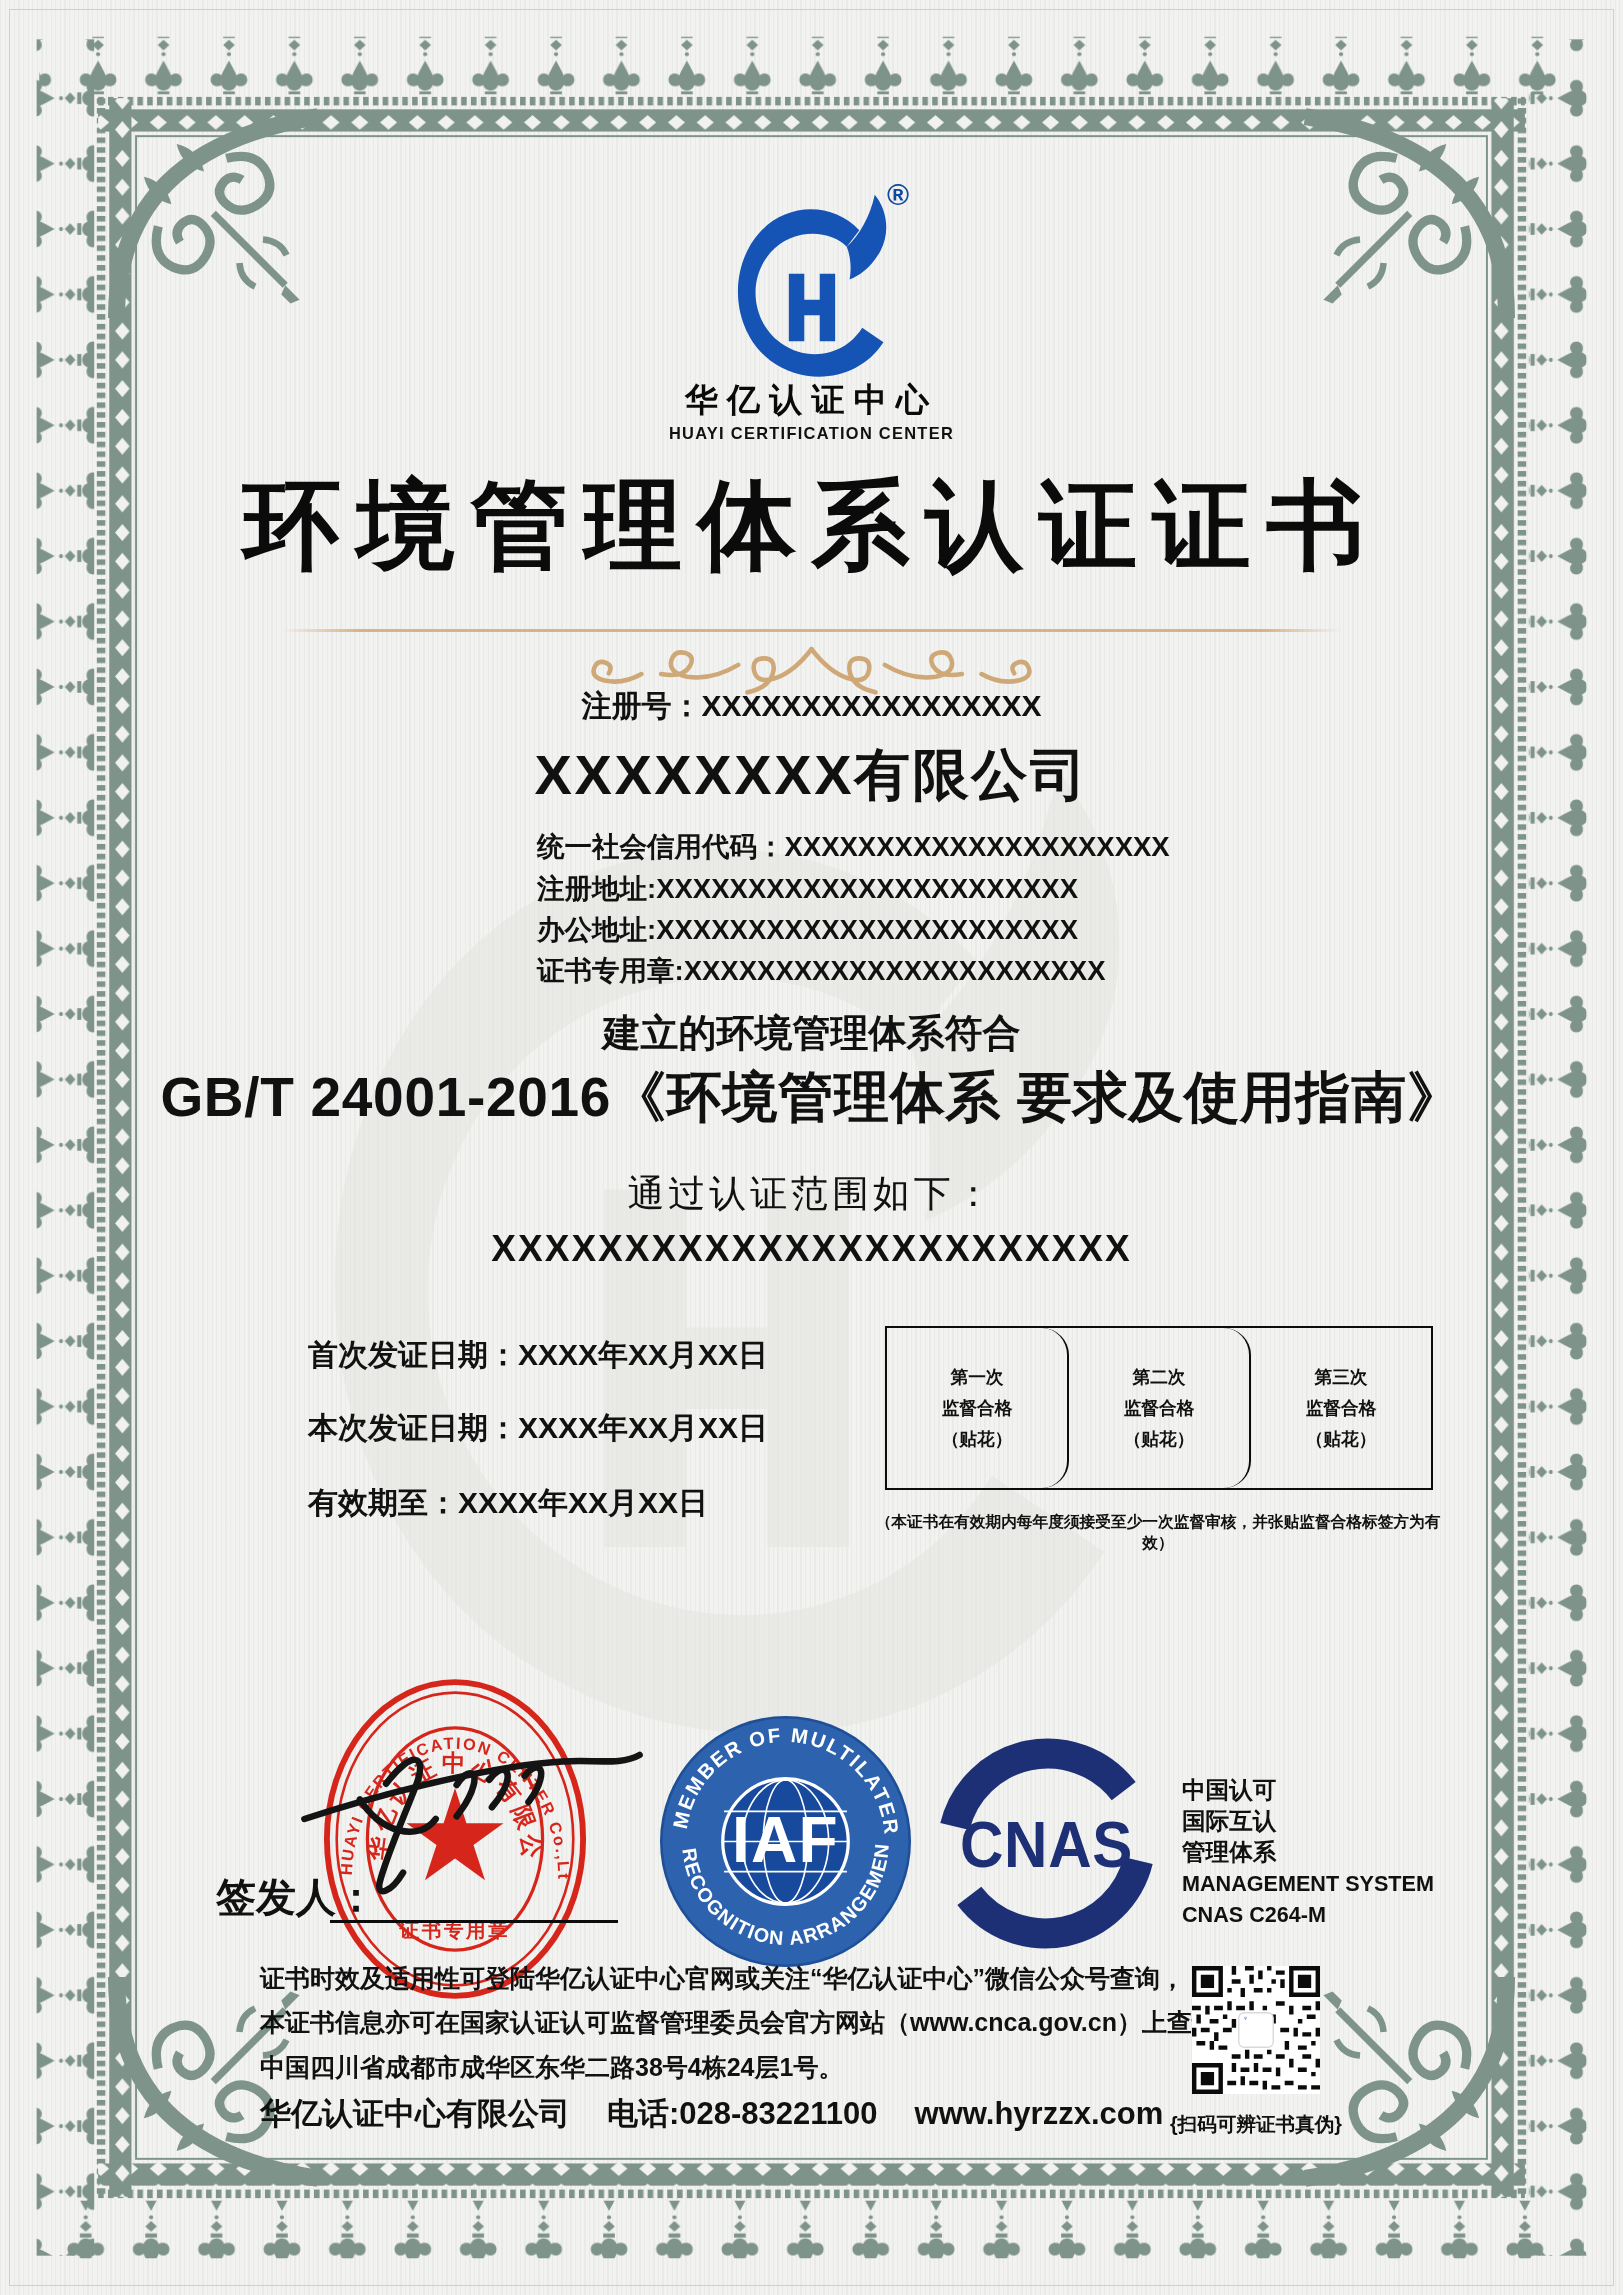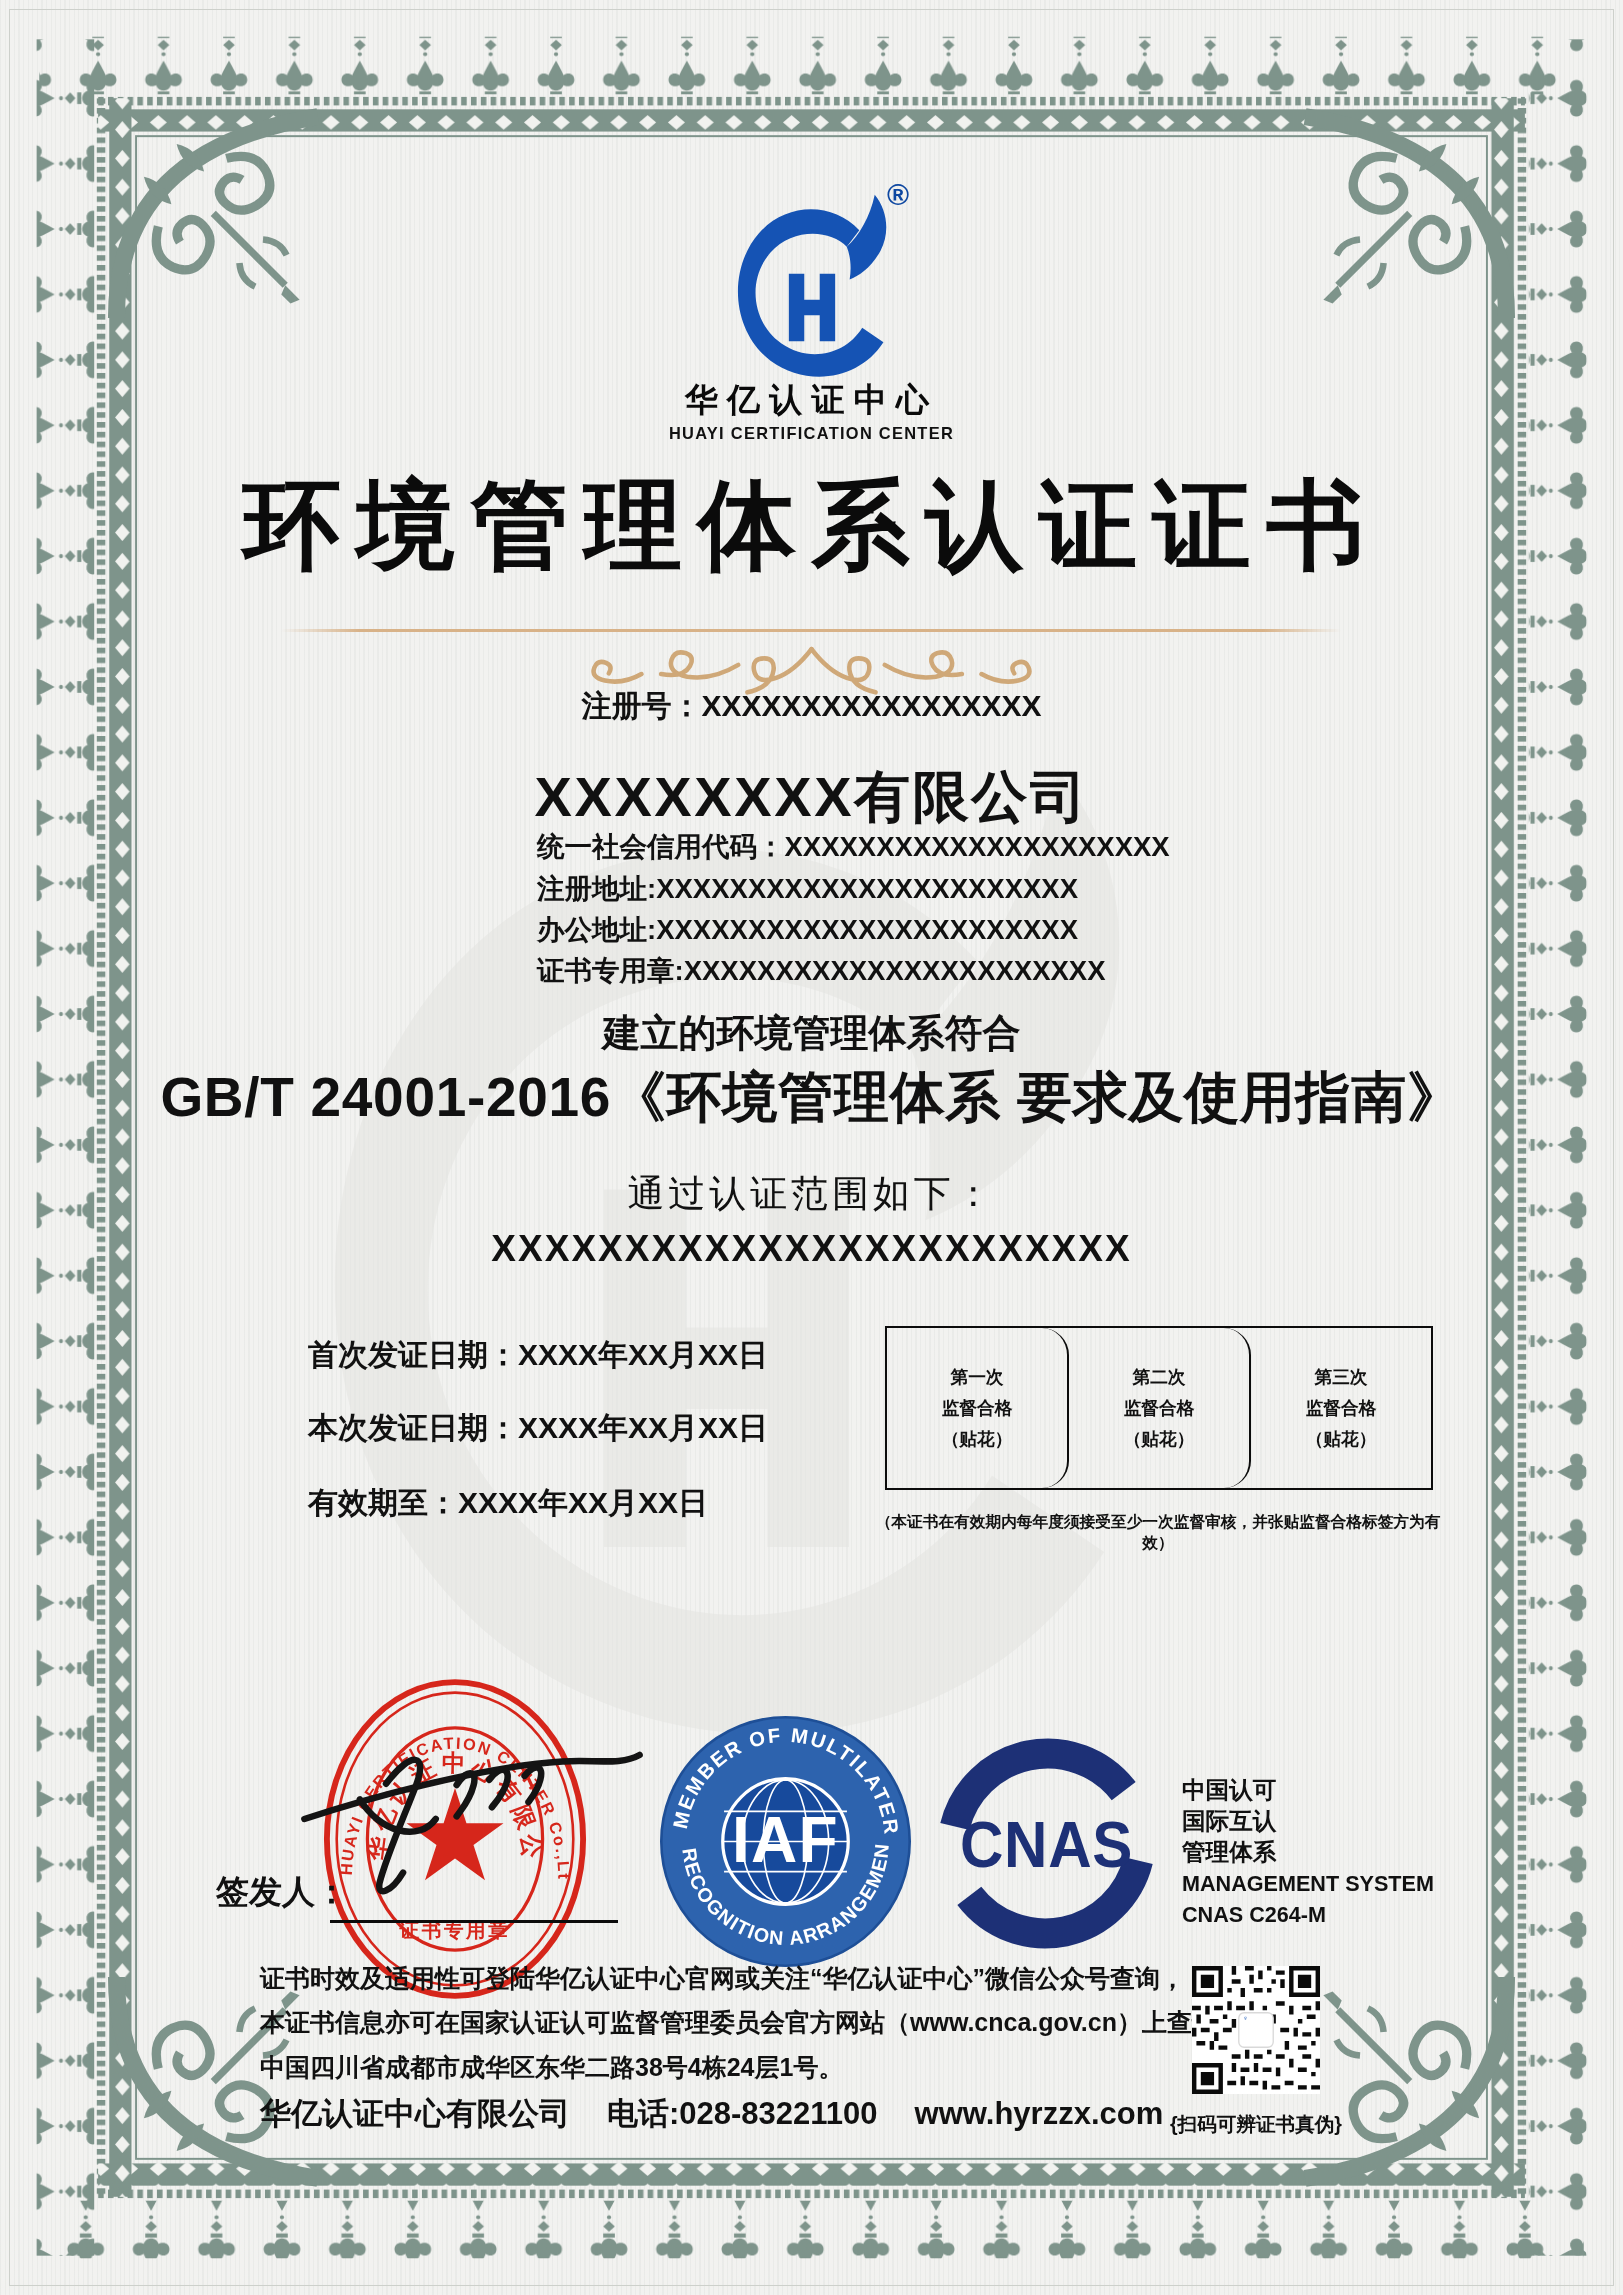--- a/index.html
+++ b/index.html
@@ -15,36 +15,36 @@
   .org-cn{top:378px;font-size:33px;font-weight:800;letter-spacing:9.2px;color:#0a0a0a;}
   .org-en{top:424px;font-size:16.4px;font-weight:800;letter-spacing:1.3px;}
   .reg-mark{left:887px;top:178px;font-size:30px;font-weight:700;color:#0d47a1;}
   
   .title{top:461px;font-size:98px;font-weight:900;letter-spacing:15.7px;color:#0b0b0b;}
   .divider-line{left:281px;top:629px;width:1060px;height:3.3px;
         background:linear-gradient(90deg,rgba(216,178,136,0) 0,#d8b288 79px,#d8b288 982px,rgba(216,178,136,0) 100%);}
   .divider-swirl{left:0;right:0;top:640px;text-align:center;}
   
   .reg-line{top:686px;font-size:30px;font-weight:700;}
-  .company{top:738px;font-size:56px;font-weight:900;letter-spacing:2.6px;margin-top:22px;}
+  .company{top:738px;font-size:56px;font-weight:900;letter-spacing:2.6px;}
   .credit-block{left:537px;top:826px;font-size:27.5px;font-weight:700;line-height:42px;}
   .addr{line-height:41px;}
   .std-intro{top:1008px;font-size:38px;font-weight:800;}
   .std-name{top:1061px;font-size:55px;font-weight:900;letter-spacing:0.7px;white-space:nowrap;}
   .scope-label{top:1169px;font-size:37px;font-weight:400;letter-spacing:3.9px;}
   .scope-value{top:1228px;font-size:37px;font-weight:700;letter-spacing:2px;}
   
   .date-row{left:308px;font-size:30px;font-weight:800;white-space:nowrap;}
   .sup-table{left:885px;top:1326px;width:544px;height:160px;border:2.6px solid #0c0c0c;display:flex;background:rgba(255,255,255,.0);}
   .sup-cell{flex:1;border-right:2.6px solid #0c0c0c;display:flex;flex-direction:column;justify-content:center;align-items:center;
             font-size:17.7px;font-weight:700;line-height:31px;border-radius:27px;}
   .sup-cell:last-child{border-right:none;}
   .sup-note{left:870px;top:1512px;width:576px;text-align:center;font-size:15.7px;font-weight:700;}
   
-  .issuer{left:216px;top:1870px;font-size:33px;font-weight:800;}
+  .issuer{left:216px;top:1870px;font-size:40px;font-weight:800;}
   .issuer-line{left:330px;top:1920px;width:288px;height:3.3px;background:#0c0c0c;}
   .accred{left:1182px;top:1775px;width:288px;font-weight:800;}
   .accred .cn{font-size:23.6px;line-height:31px;font-weight:700;}
   .accred .en{font-size:21.6px;line-height:31px;font-weight:800;}
   
   .foot-line{left:260px;width:929px;font-size:25px;font-weight:700;white-space:nowrap;}
   .foot-bold{left:260px;top:2093px;font-size:31px;font-weight:800;white-space:nowrap;}
   .foot-bold span{margin-right:37px;}
   .qr-caption{left:1158px;top:2111px;width:196px;text-align:center;font-size:19.6px;font-weight:700;}
   svg{display:block;}

